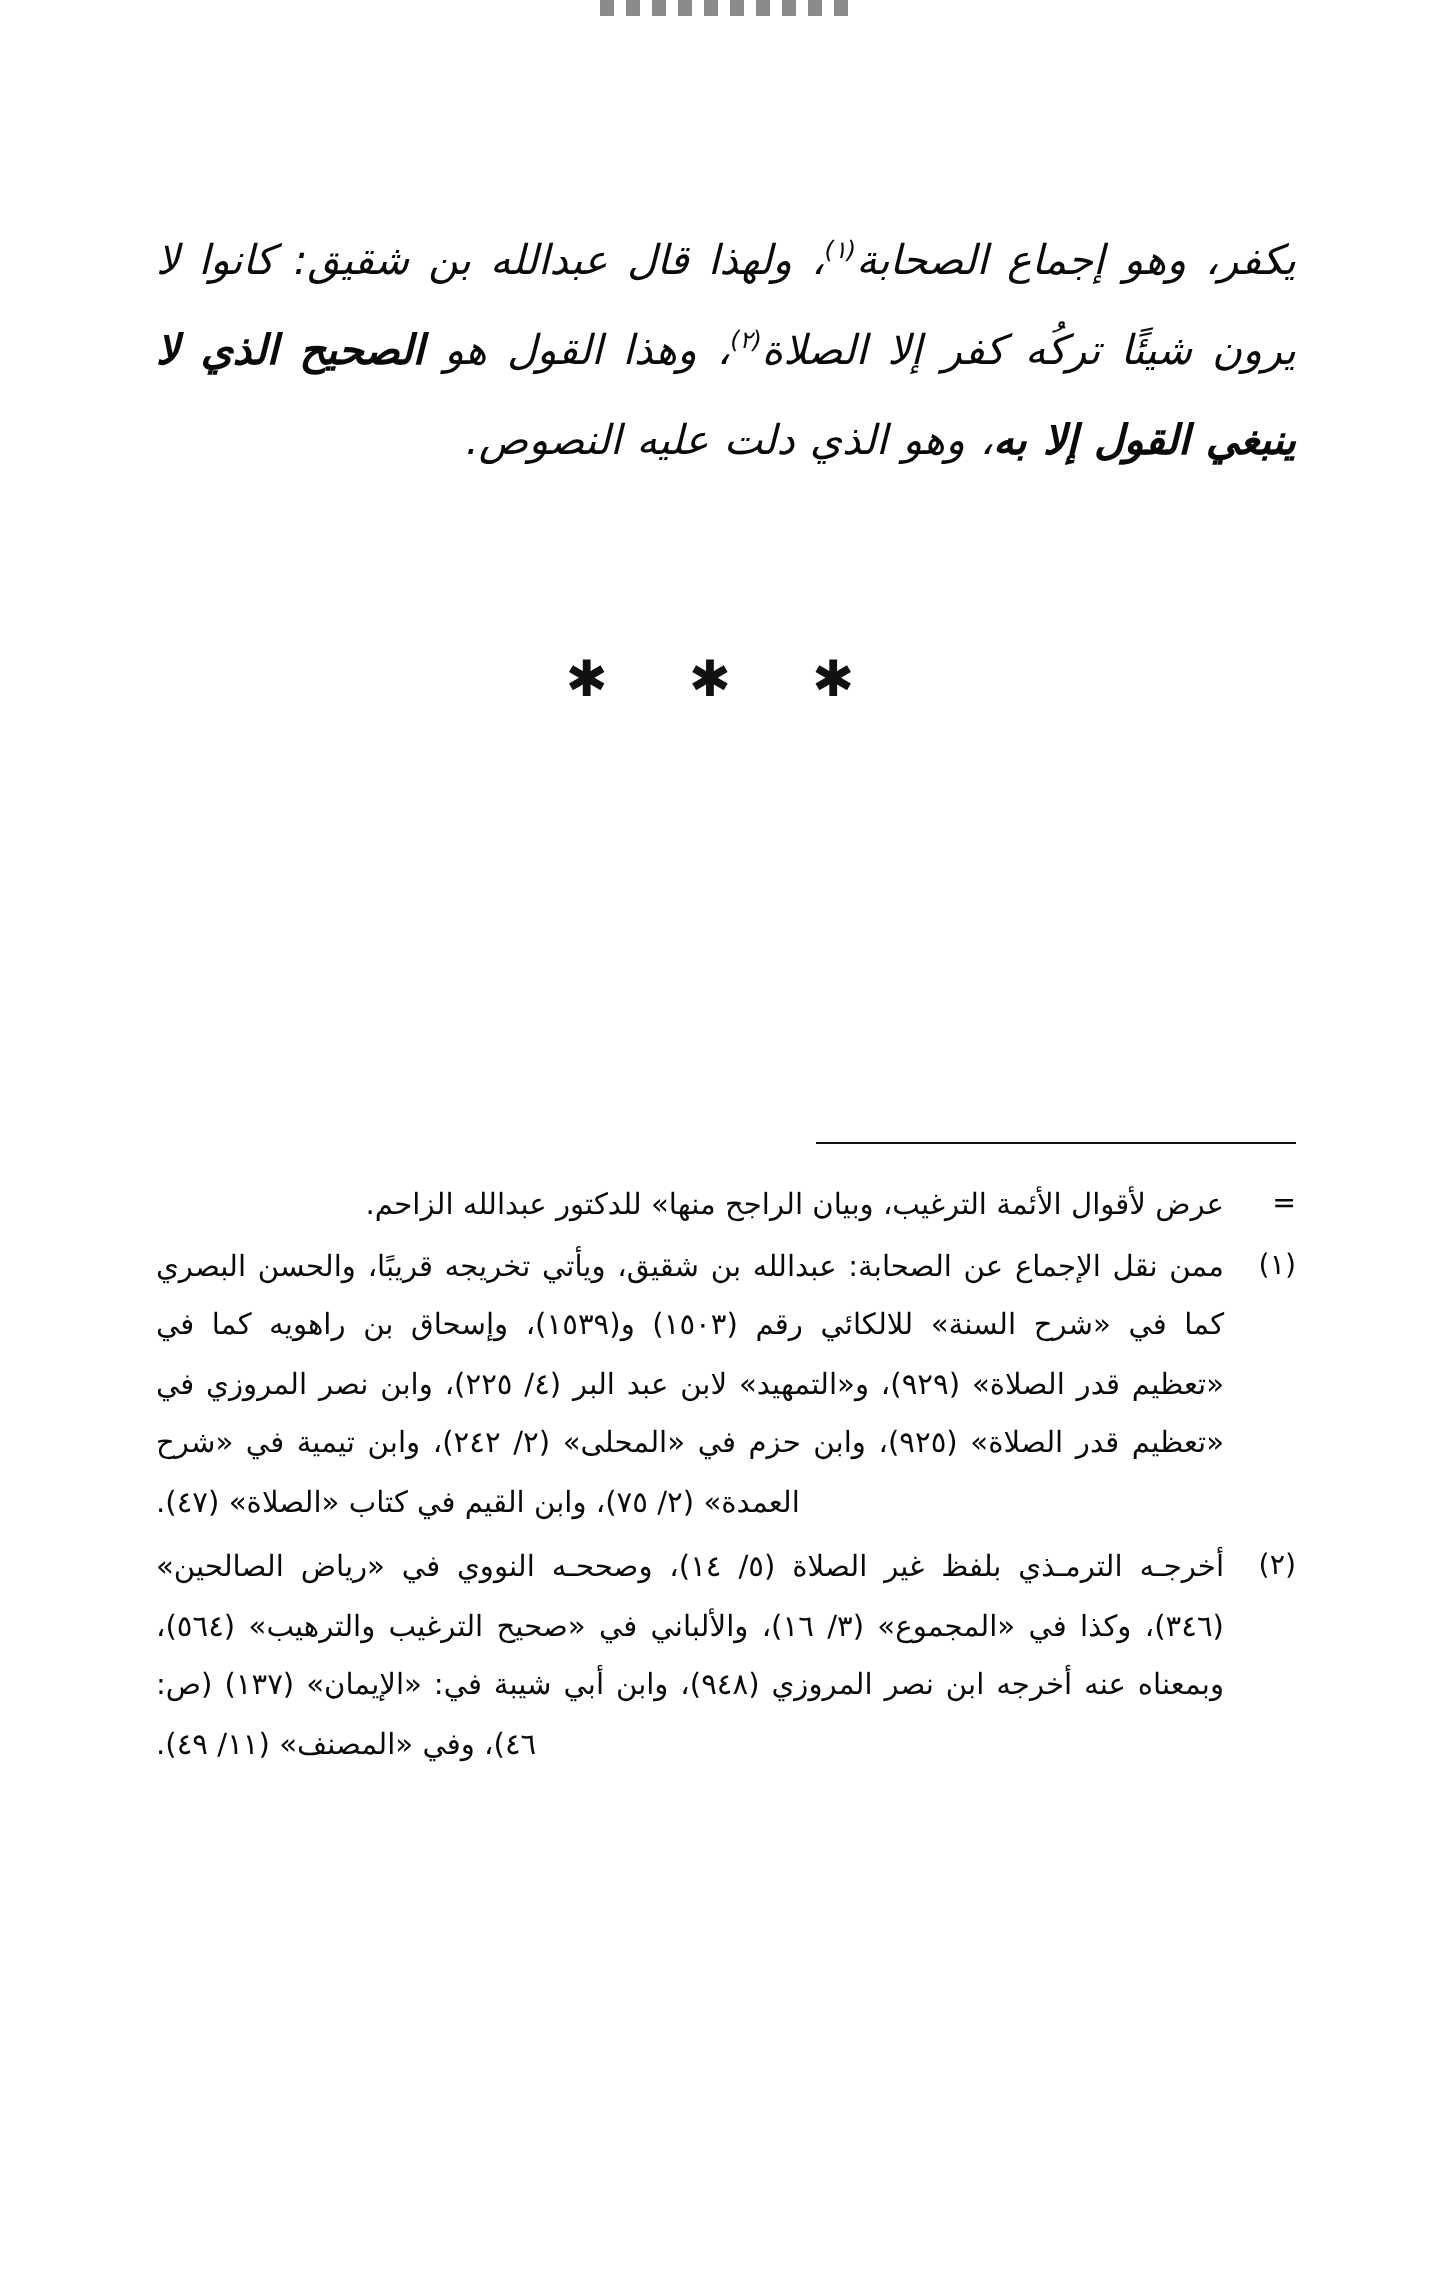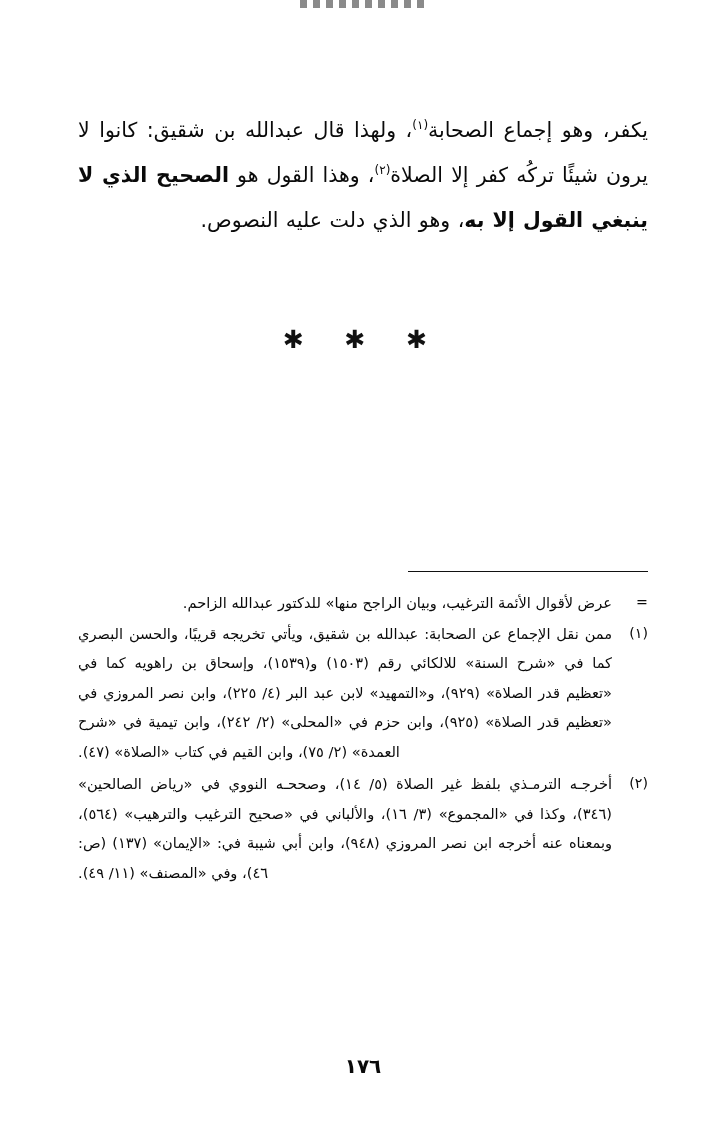--- a/index.html
+++ b/index.html
@@ -38,20 +38,21 @@
     top: 108px;
     right: 78px;
     left: 78px;
     text-align: justify;
     text-align-last: right;
     direction: rtl;
     font-size: 20.5px;
     line-height: 45px;
     letter-spacing: 0px;
     word-spacing: 1px;
+    font-style: italic;
   }
   .body-text p { margin: 0; }
   .body-text .bold { font-weight: bold; }
   sup.fn {
     font-size: 12px;
     vertical-align: super;
     line-height: 0;
   }
 
   .divider-stars {
@@ -145,15 +146,14 @@
 
     <div class="gap-1"></div>
 
     <div class="fnote">
       <div class="marker">(٢)</div>
       <div class="ftext">أخرجـه الترمـذي بلفظ غير الصلاة (٥/ ١٤)، وصححـه النووي في «رياض الصالحين» (٣٤٦)، وكذا في «المجموع» (٣/ ١٦)، والألباني في «صحيح الترغيب والترهيب» (٥٦٤)، وبمعناه عنه أخرجه ابن نصر المروزي (٩٤٨)، وابن أبي شيبة في: «الإيمان» (١٣٧) (ص: ٤٦)، وفي «المصنف» (١١/ ٤٩).</div>
     </div>
 
   </div>
 
-  <div class="page-number">١٧٦</div>
 
 </div>
 
 </body></html>

